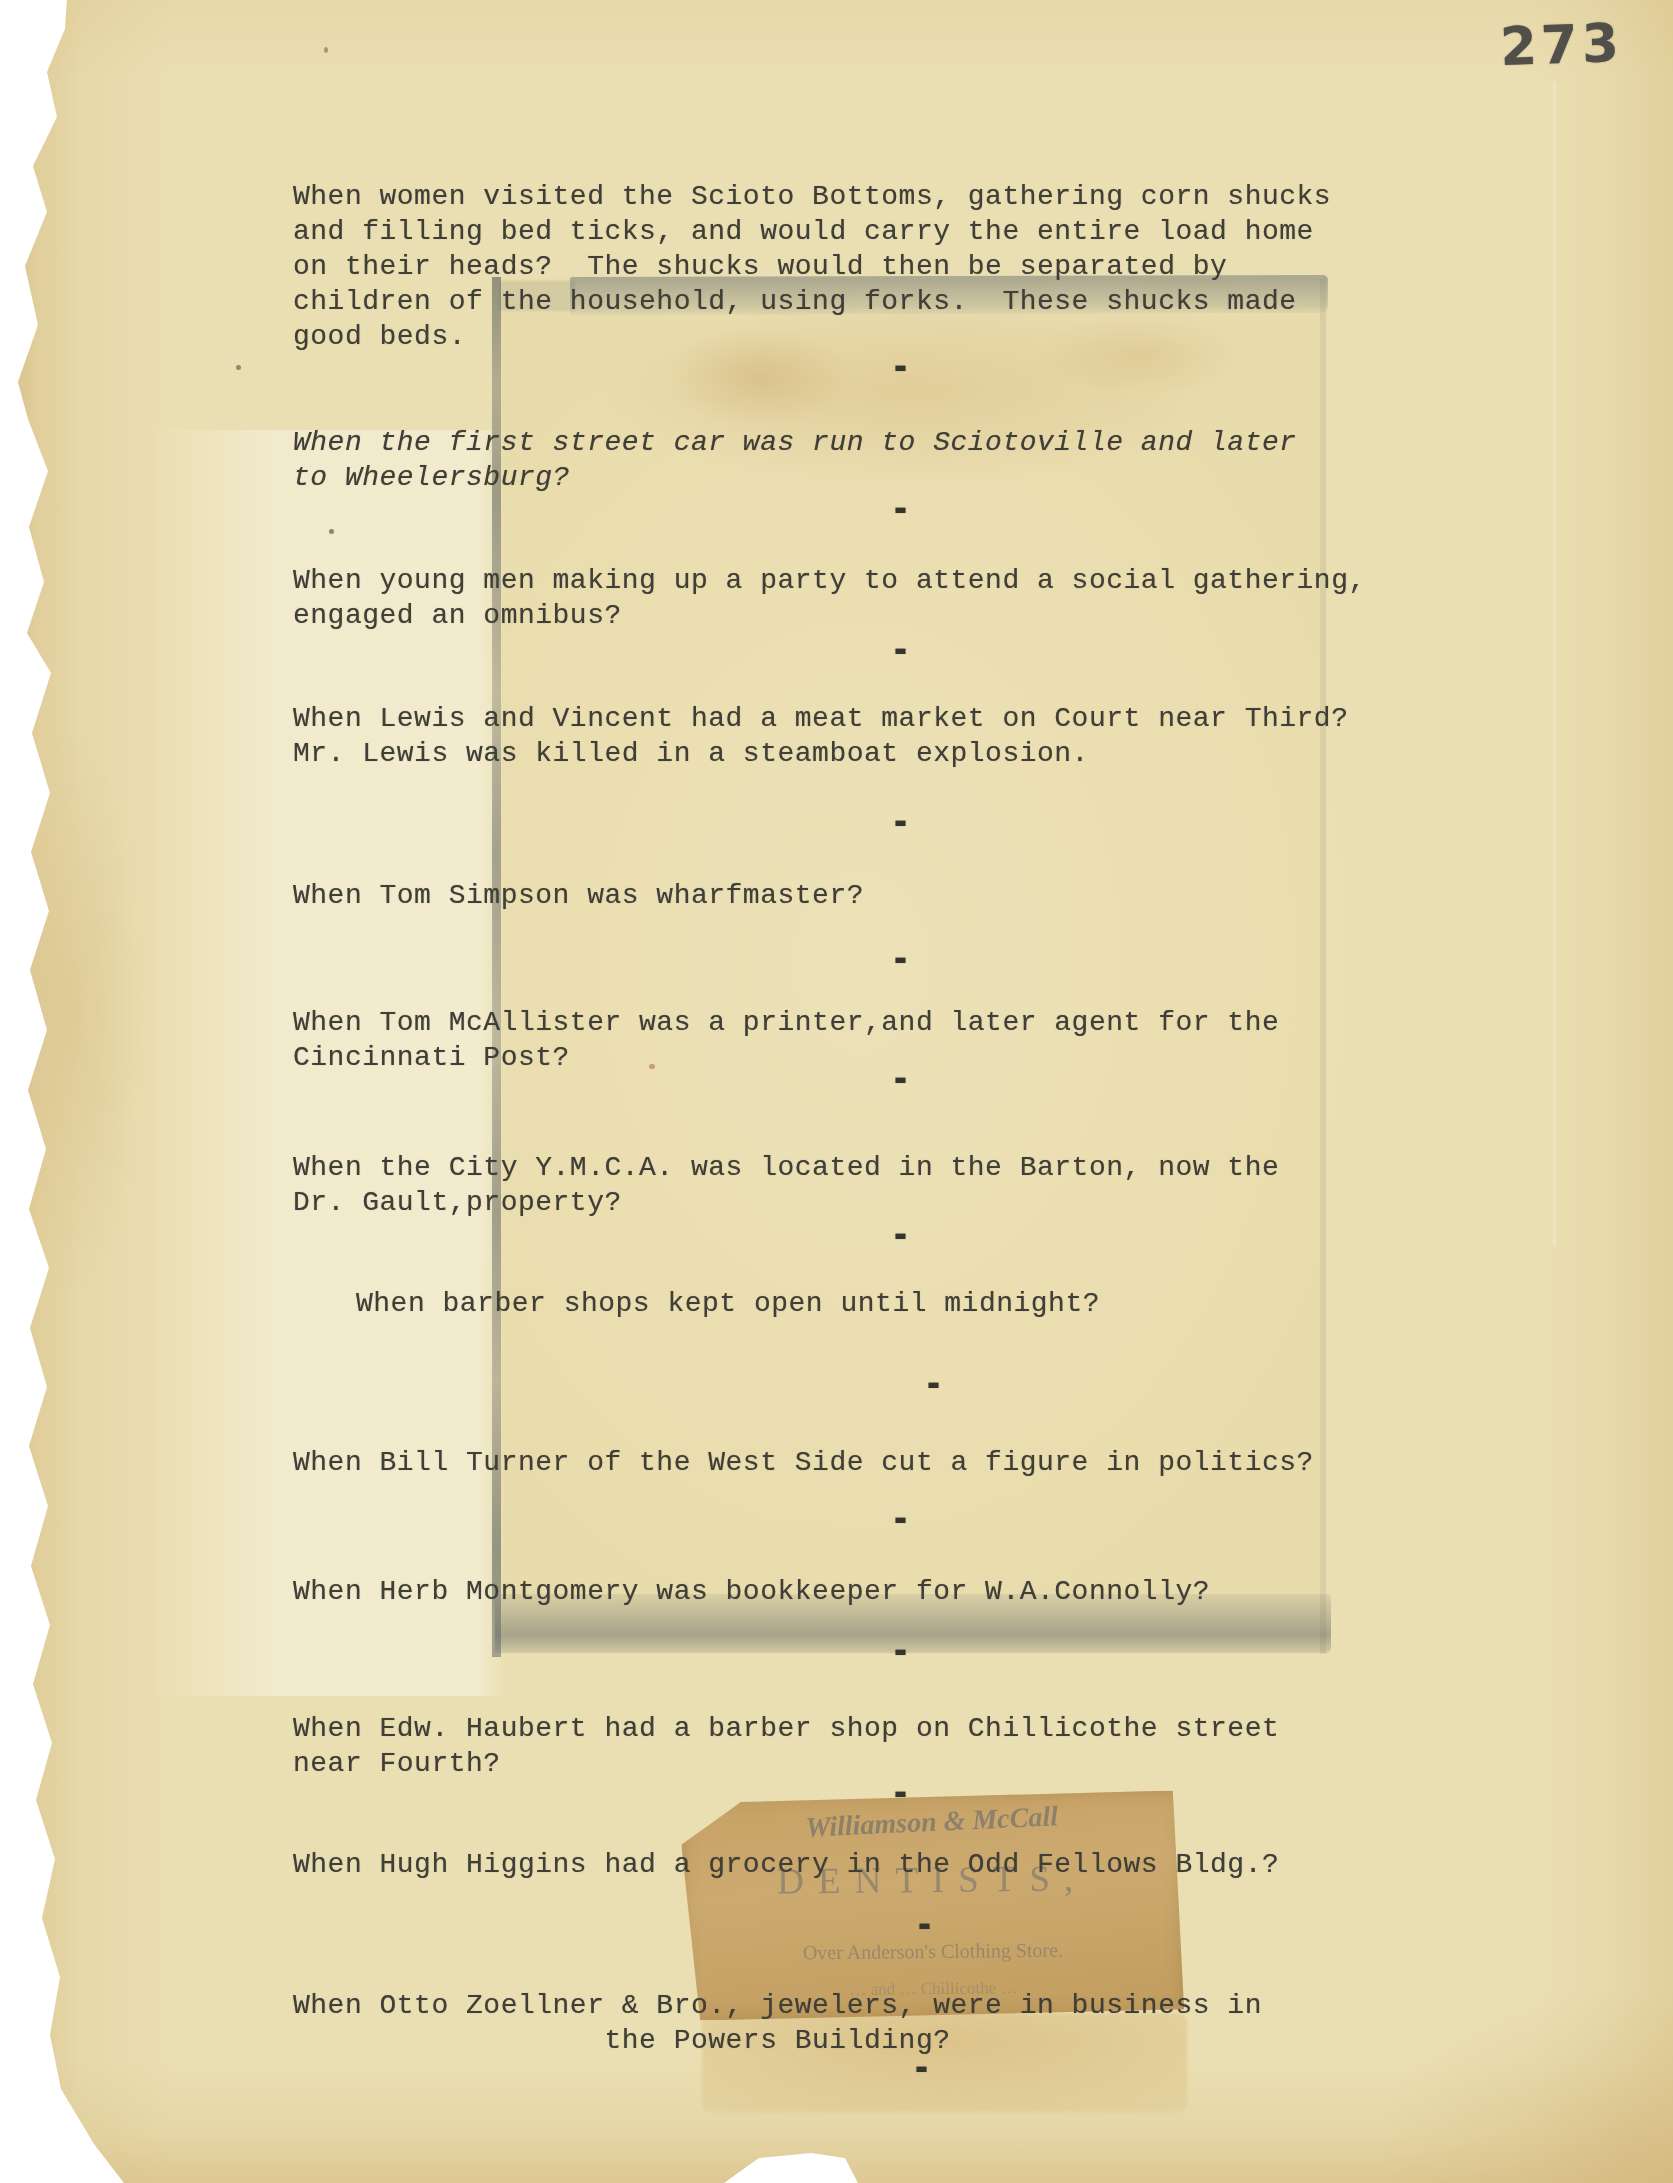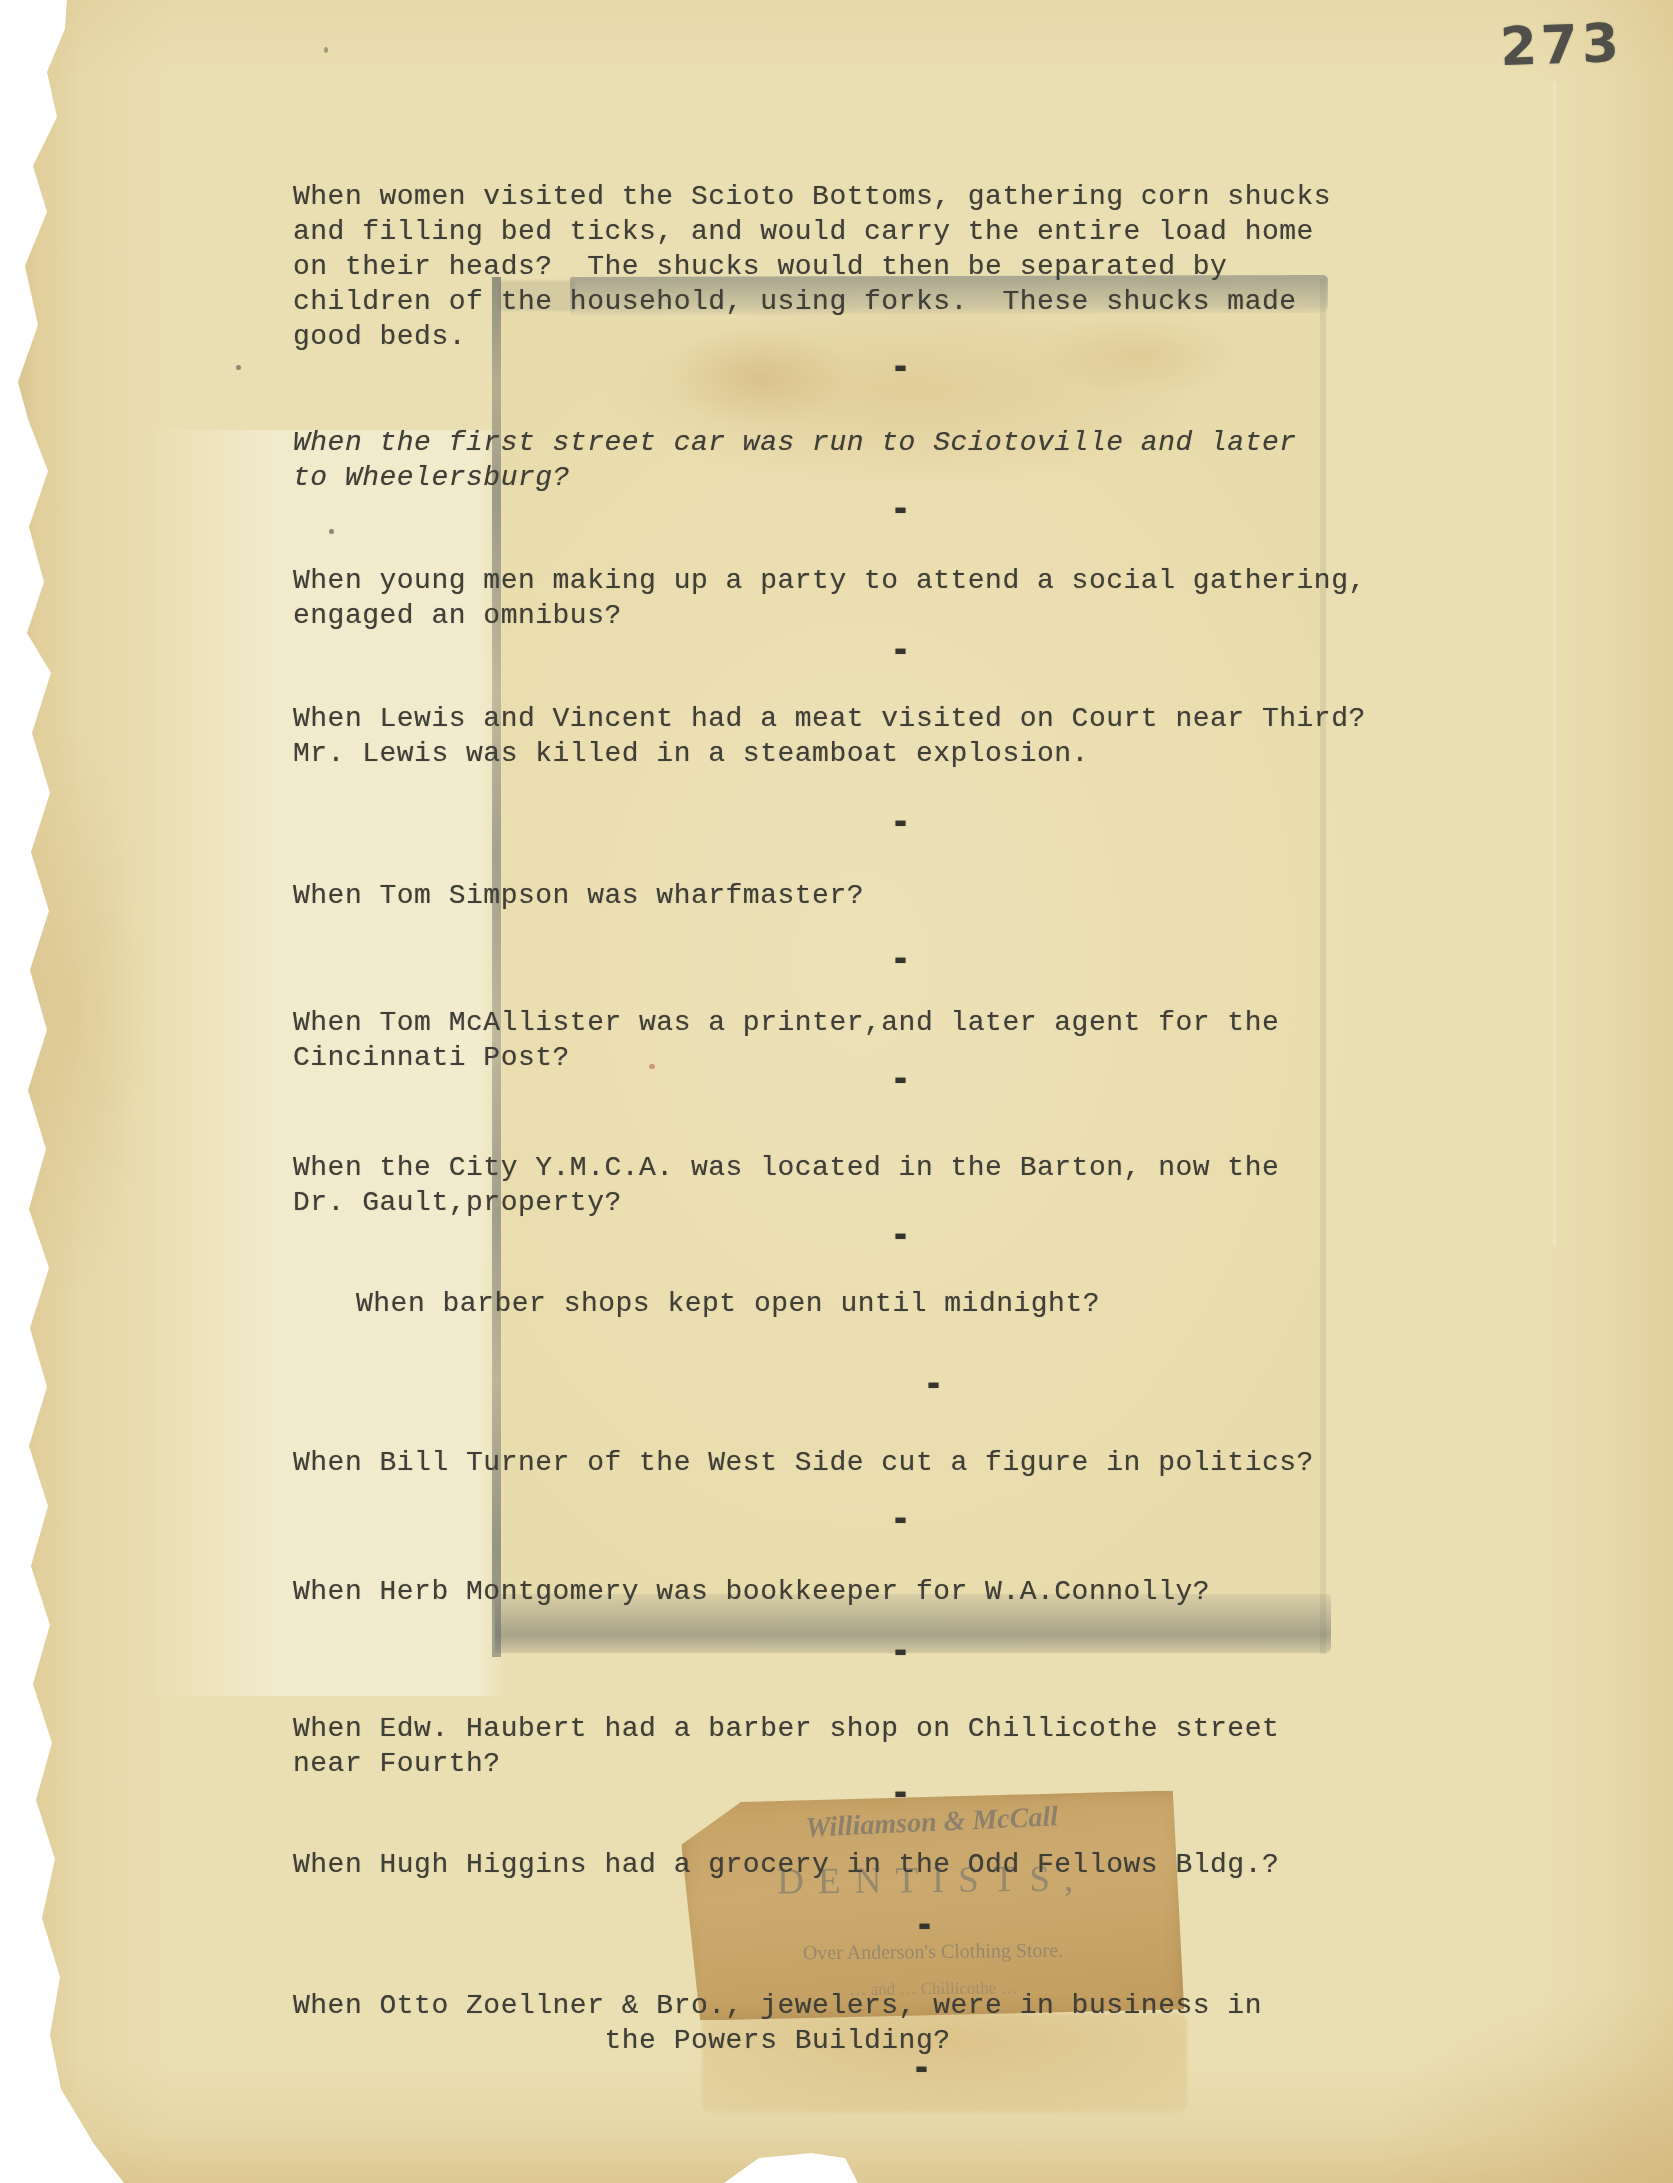--- a/index.html
+++ b/index.html
@@ -130,21 +130,21 @@
 on their heads?  The shucks would then be separated by
 children of the household, using forks.  These shucks made
 good beds.</div>
     <div class="dash d1">-</div>
     <div class="para p2">When the first street car was run to Sciotoville and later
 to Wheelersburg?</div>
     <div class="dash d2">-</div>
     <div class="para p3">When young men making up a party to attend a social gathering,
 engaged an omnibus?</div>
     <div class="dash d3">-</div>
-    <div class="para p4">When Lewis and Vincent had a meat visited on Court near Third?
+    <div class="para p4">When Lewis and Vincent had a meat market on Court near Third?
 Mr. Lewis was killed in a steamboat explosion.</div>
     <div class="dash d4">-</div>
     <div class="para p5">When Tom Simpson was wharfmaster?</div>
     <div class="dash d5">-</div>
     <div class="para p6">When Tom McAllister was a printer,and later agent for the
 Cincinnati Post?</div>
     <div class="dash d6">-</div>
     <div class="para p7">When the City Y.M.C.A. was located in the Barton, now the
 Dr. Gault,property?</div>
     <div class="dash d7">-</div>

